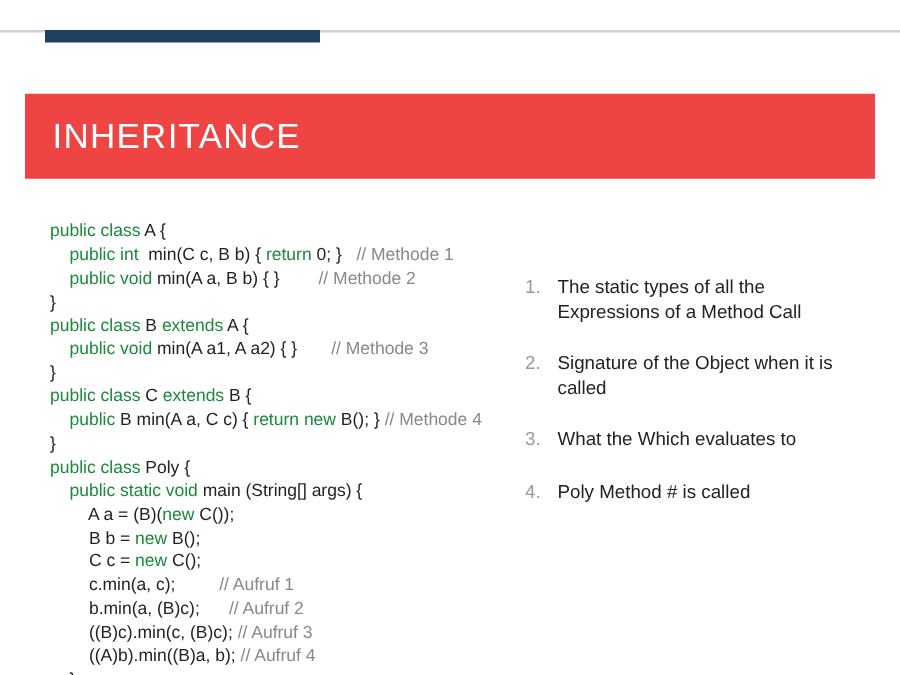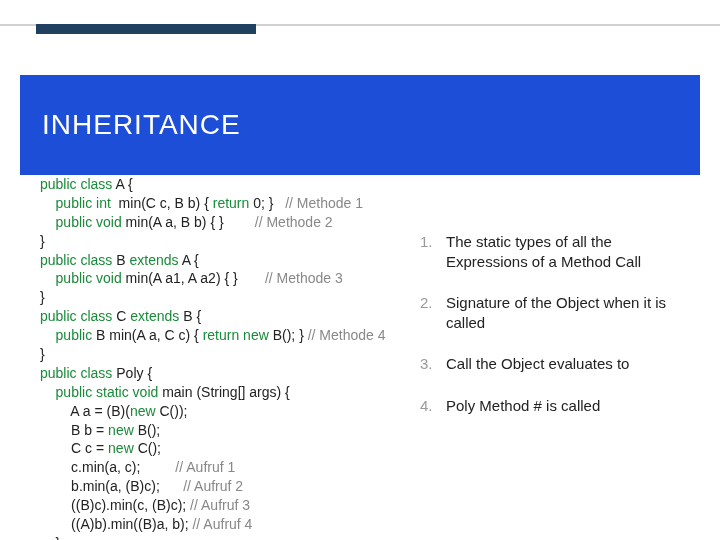--- a/index.html
+++ b/index.html
@@ -25,22 +25,22 @@
     left: 36px;
     width: 220px;
     height: 10px;
     background: #204060;
   }
   .title-band {
     position: absolute;
     top: 75px;
     left: 20px;
     right: 20px;
-    height: 100px;
-    background: #1d4ed8;
+    height: 68px;
+    background: #ef4444;
     display: flex;
     align-items: center;
     padding-left: 22px;
   }
   .title-band h1 {
     color: #ffffff;
     font-size: 28px;
     font-weight: 400;
     letter-spacing: 1px;
   }
@@ -52,21 +52,21 @@
     font-family: Liberation Sans, sans-serif;
     font-size: 14px;
     line-height: 1.35;
     color: #222;
     white-space: pre;
   }
   .kw { color: #1a8a3a; }
   .cm { color: #888888; }
   .right-list {
     position: absolute;
-    top: 232px;
+    top: 220px;
     left: 420px;
     right: 30px;
     font-size: 15px;
     color: #222;
   }
   .right-list ol {
     list-style: none;
     counter-reset: item;
   }
   .right-list li {
@@ -101,19 +101,19 @@
 
 <div class="right-list">
   <ol>
     <li>
         <span>The static types of all the Expressions of a Method Call</span>
       </li>
     <li>
         <span>Signature of the Object when it is called</span>
       </li>
     <li>
-        <span>Call the Object evaluates to</span>
+        <span>What the Which evaluates to</span>
       </li>
     <li>
         <span>Poly Method # is called</span>
       </li>
   </ol>
 </div>
 
 </body></html>

